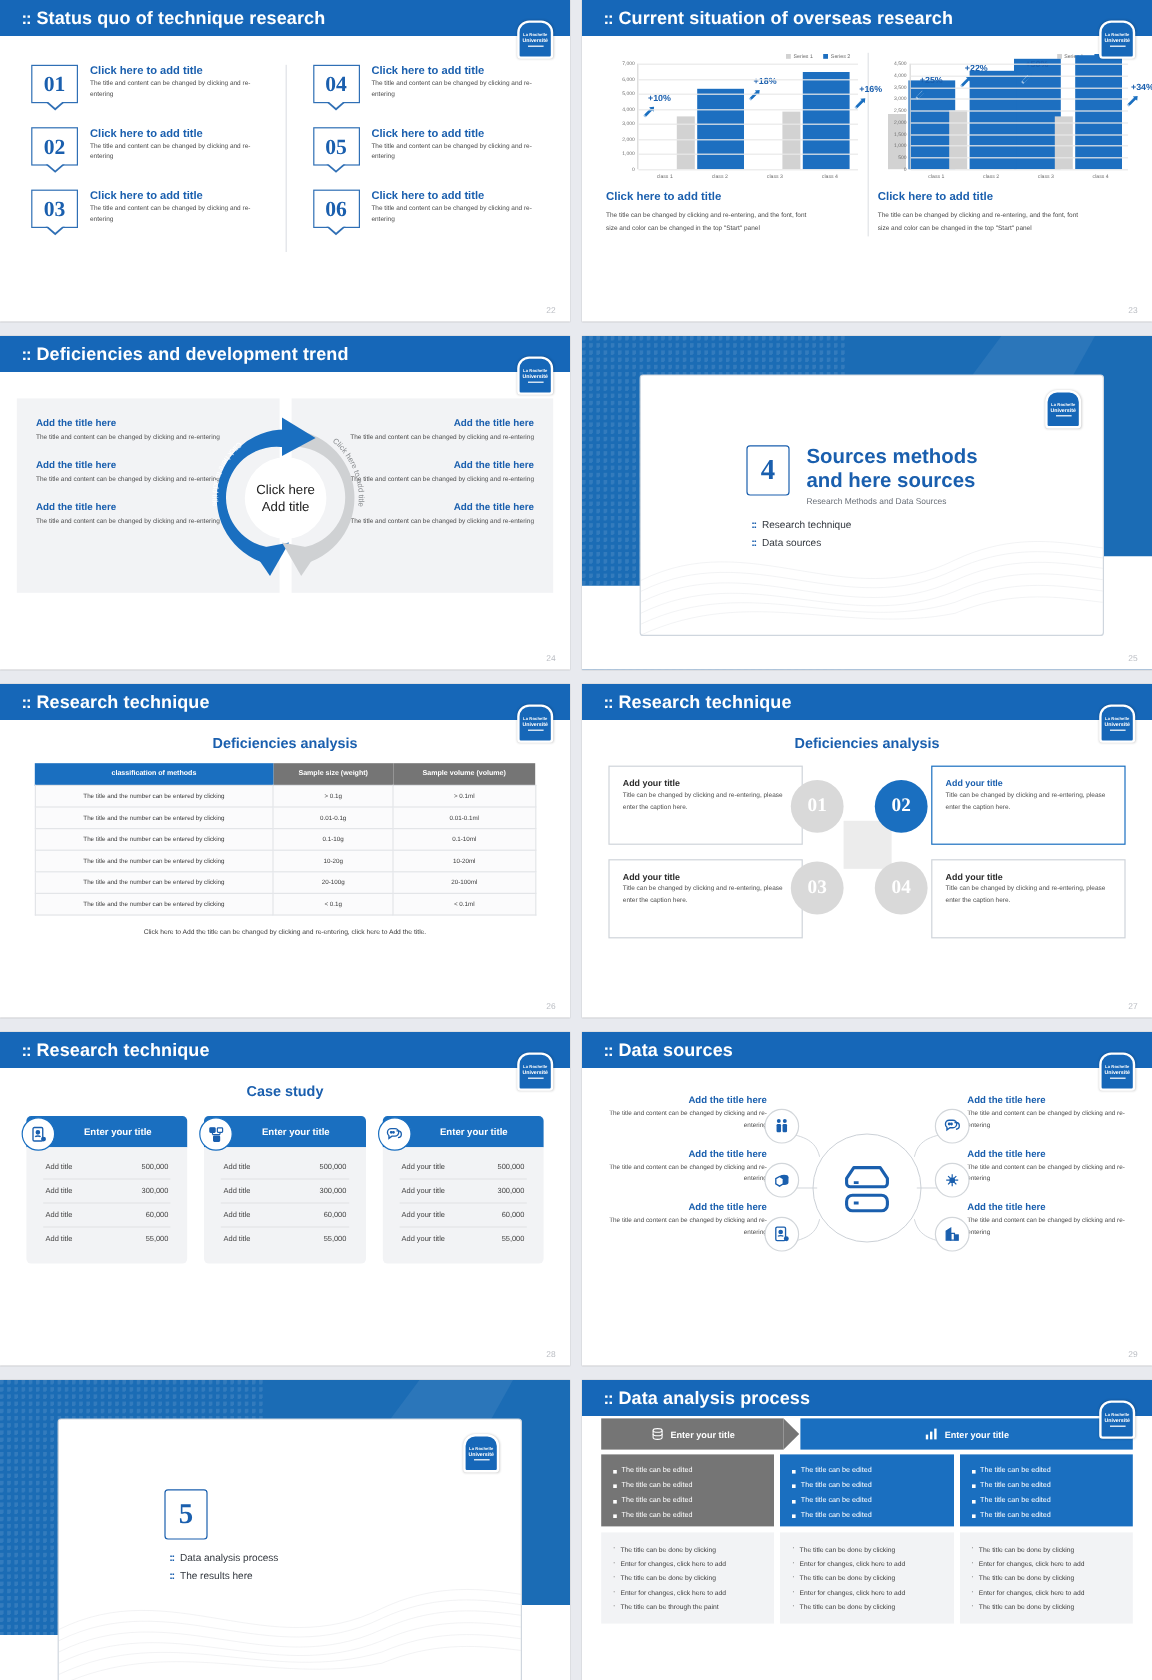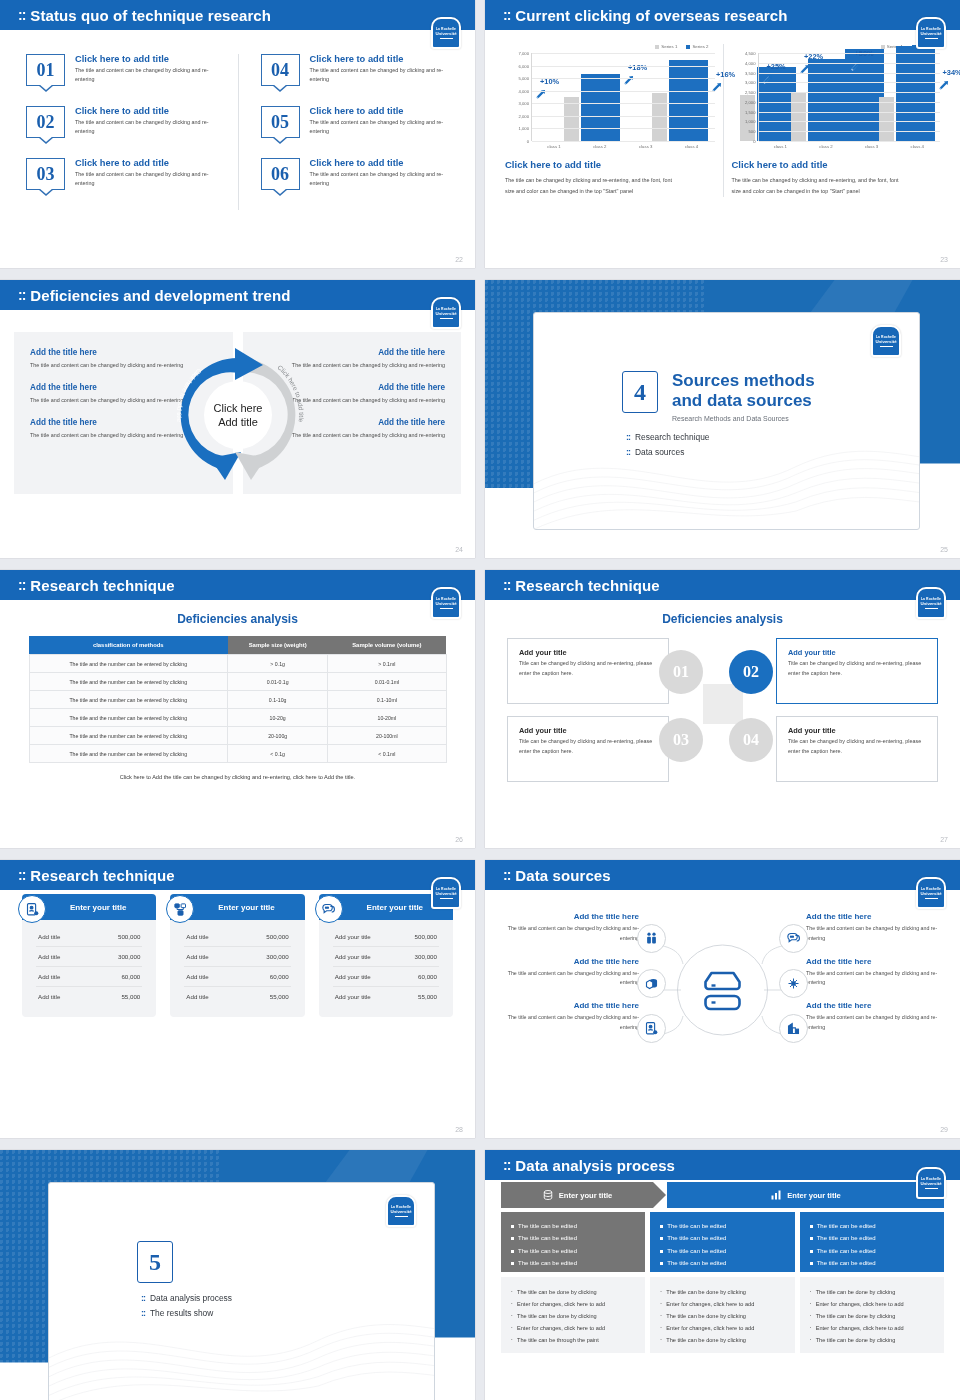--- a/index.html
+++ b/index.html
@@ -224,21 +224,21 @@
             </div>
       </div>
     </div>
   </div>
   <div class="pgnum">22</div>
 </div>
 
 <div class="slide">
   <div class="hdr">
     <span class="colons">::</span>
-    <h1>Current clicking of overseas research</h1>
+    <h1>Current situation of overseas research</h1>
   </div>
   <div class="logo">
     <span class="l1">La Rochelle</span>
     <span class="l2">Université</span>
     <span class="lbar"></span>
   </div>
   <div class="s2">
     <div class="s2-half">
       <div class="legend">
         <span>
@@ -493,21 +493,21 @@
     </svg>
     <div class="logo" style="right:18px;top:12px">
       <span class="l1">La Rochelle</span>
       <span class="l2">Université</span>
       <span class="lbar"></span>
     </div>
     <div class="div-inner">
       <div class="bignum">4</div>
       <div class="div-t">
         <h2><span>Sources methods</span><br>
-            <span>and data sources</span></h2>
+            <span>and here sources</span></h2>
         <div class="sub">Research Methods and Data Sources</div>
       </div>
     </div>
     <div class="div-bullets">
       <div>
             <span class="bl">::</span>
         <span>Research technique</span>
           </div>
       <div>
             <span class="bl">::</span>
@@ -614,20 +614,21 @@
 <div class="slide">
   <div class="hdr">
     <span class="colons">::</span>
     <h1>Research technique</h1>
   </div>
   <div class="logo">
     <span class="l1">La Rochelle</span>
     <span class="l2">Université</span>
     <span class="lbar"></span>
   </div>
+  <div class="ctitle">Case study</div>
   <div class="cs" id="case-cards">
         <div class="cscard">
           <div class="csicon">
             <svg width="15" height="15" viewBox="0 0 24 24" fill="none" stroke="#1a5fae" stroke-width="1.8">
               <rect x="4" y="2.5" width="13" height="18" rx="1.8"></rect>
               <circle cx="10.5" cy="9" r="2.2" fill="#1a5fae"></circle>
               <path d="M7 15c1-1.6 6-1.6 7 0"></path>
               <circle cx="18" cy="18" r="3.3" fill="#1a5fae" stroke="none"></circle>
             </svg>
           </div>
@@ -841,21 +842,21 @@
     <div class="div-inner">
       <div class="bignum">5</div>
     </div>
     <div class="div-bullets">
       <div>
             <span class="bl">::</span>
         <span>Data analysis process</span>
           </div>
       <div>
             <span class="bl">::</span>
-        <span>The results show</span>
+        <span>The results here</span>
           </div>
     </div>
   </div>
 
 </div>
 
 <div class="slide">
   <div class="hdr">
     <span class="colons">::</span>
     <h1>Data analysis process</h1>

